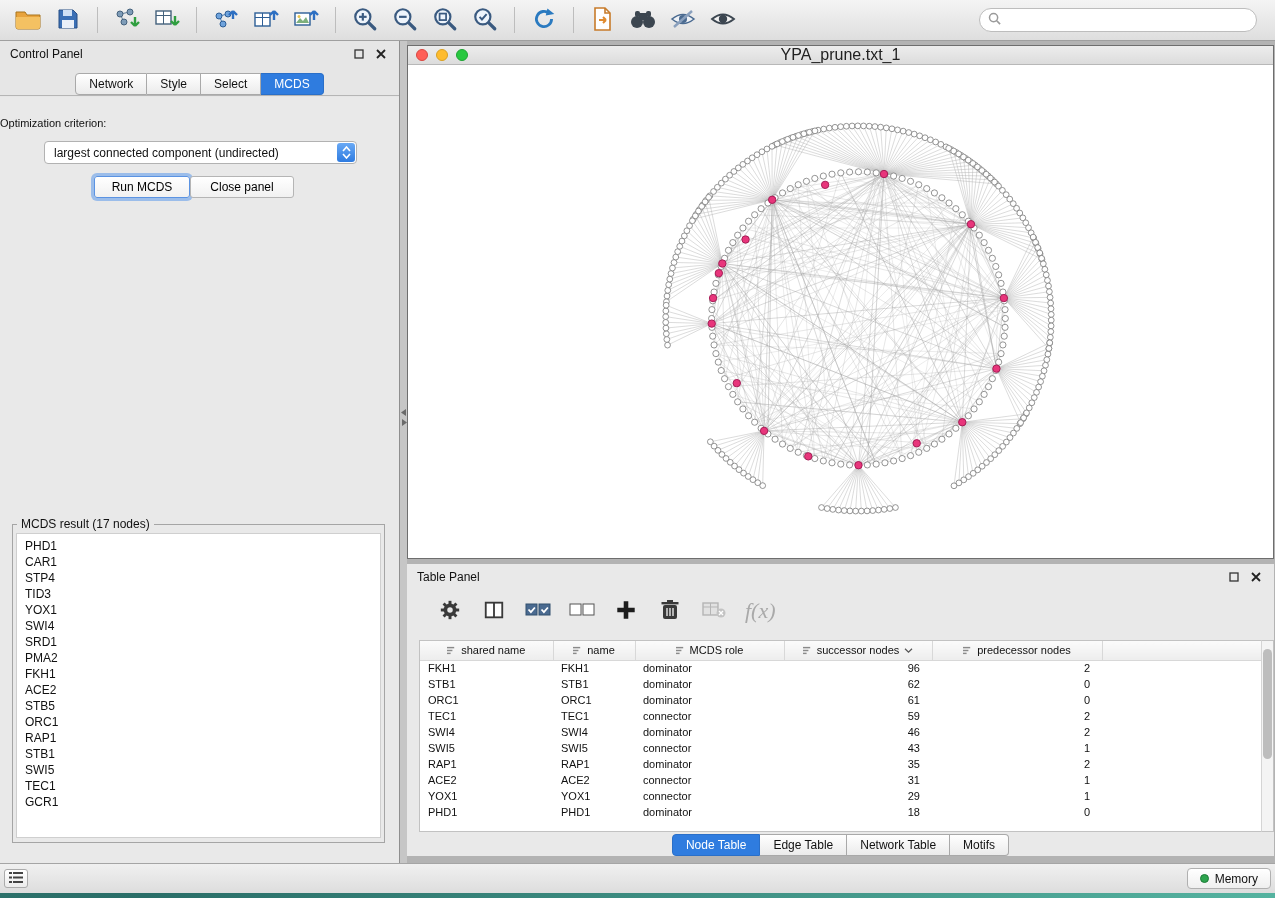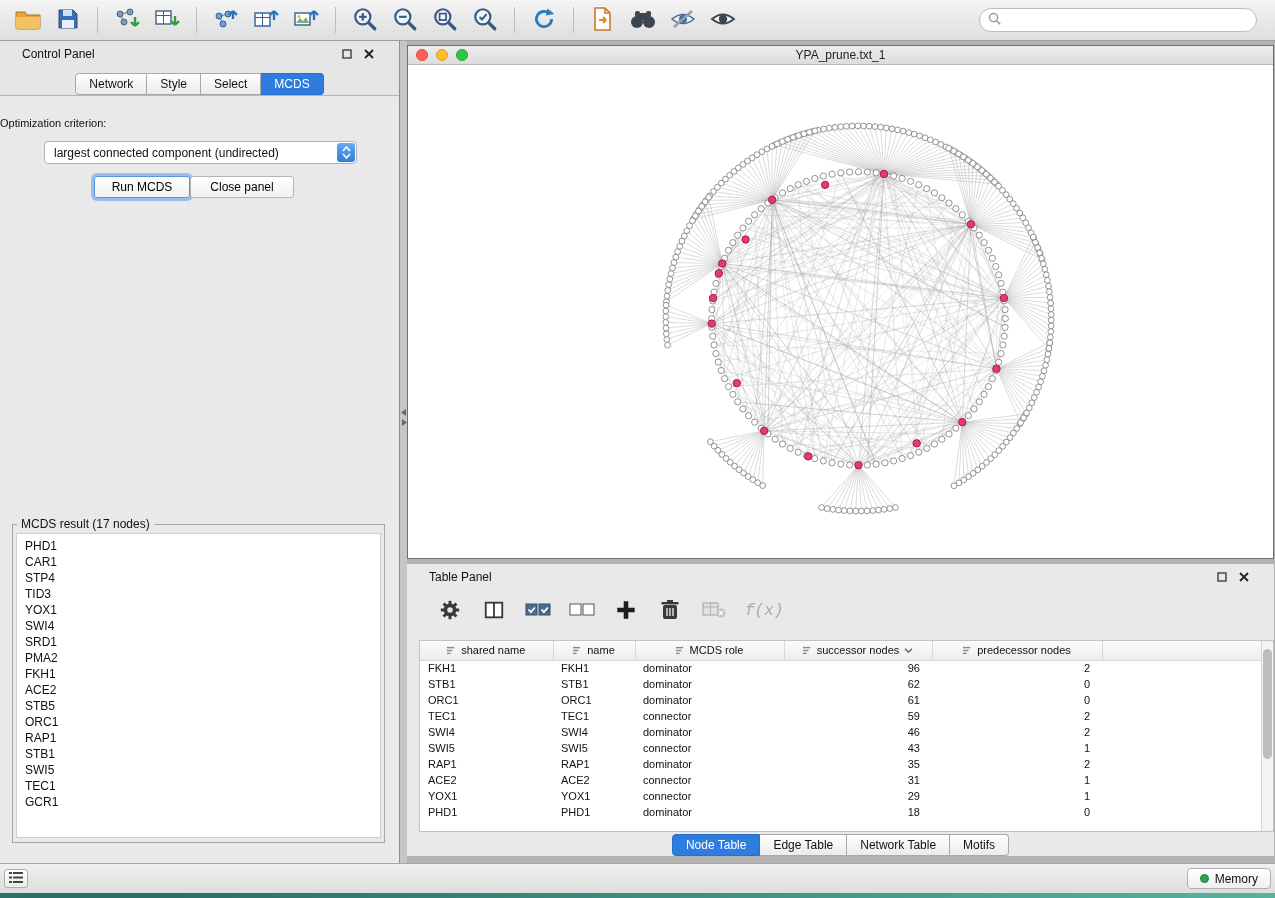--- a/index.html
+++ b/index.html
@@ -9,21 +9,21 @@
 
   
   .toolbar{position:absolute;left:0;top:0;width:100%;height:41px;background:linear-gradient(#f4f4f4,#dedede);border-bottom:1px solid #9f9f9f;display:flex;align-items:center;padding:0 10px;gap:4px}
   .tb-btn{width:36px;height:32px;display:flex;align-items:center;justify-content:center;border-radius:4px;cursor:default}
   .tb-sep{width:1px;height:26px;background:#bdbdbd;margin:0 7px}
   .search-box{margin-left:auto;margin-right:8px;width:278px;height:24px;background:#fff;border:1px solid #bdbdbd;border-radius:12px;display:flex;align-items:center;padding:0 8px;gap:5px}
   .search-box input{border:none;outline:none;flex:1;font-size:12px;font-family:"Liberation Sans",sans-serif;background:transparent}
 
   
   .control-panel{position:absolute;left:0;top:41px;width:400px;height:822px;background:#e6e6e6;border-right:1px solid #8f8f8f}
-  .panel-header{height:26px;display:flex;align-items:center;padding:0 22px;font-size:12px}
+  .panel-header{height:26px;display:flex;align-items:center;padding:0 10px;font-size:12px}
   .panel-header .spacer{flex:1}
   .win-ico{width:16px;height:16px;display:flex;align-items:center;justify-content:center;margin-left:6px}
   .seg-row{display:flex;justify-content:center;padding:6px 0 0 0;border-bottom:1px solid #b5b5b5;padding-bottom:0}
   .seg{border:1px solid #a9a9a9;border-left:none;background:linear-gradient(#ffffff,#ebebeb);padding:3px 13px;font-size:12px;cursor:default}
   .seg:first-child{border-left:1px solid #a9a9a9;border-radius:4px 0 0 4px}
   .seg:last-child{border-radius:0 4px 4px 0}
   .seg.active{background:#2f7cdf;color:#fff;border-color:#2a6fc8}
   .mcds-body{position:absolute;left:0;right:0;top:56px;bottom:0;background:#e9e9e9}
   .opt-label{text-align:left;margin-top:20px;font-size:11px}
   .combo{position:relative;margin:12px 0 0 44px;width:313px;height:23px;background:#fff;border:1px solid #b2b2b2;border-radius:4px;font-size:12px;display:flex;align-items:center;padding:0 26px 0 9px;white-space:nowrap}
@@ -37,30 +37,30 @@
   fieldset.result legend{font-size:12px;margin-left:4px;padding:0 4px}
   .result-list{position:absolute;left:3px;right:3px;top:2px;bottom:4px;background:#fff;border:1px solid #cfcfcf;overflow:hidden;padding:4px 8px;font-size:12px;line-height:16px}
   .mcds-item{height:16px}
 
   
   .vsplit{position:absolute;left:400px;top:41px;width:7px;height:822px;background:#c6c6c6}
   .vsplit .arrows{position:absolute;top:368px;left:0;width:7px;display:flex;flex-direction:column;gap:3px;align-items:center}
 
   
   .net-window{position:absolute;left:407px;top:45px;right:1px;height:514px;background:#fff;border:1px solid #6e6e6e}
-  .net-titlebar{height:19px;background:linear-gradient(#ededed,#dcdcdc);border-bottom:1px solid #b8b8b8;position:relative;display:flex;align-items:center;justify-content:center;font-size:12px;color:#222}
+  .net-titlebar{height:19px;background:linear-gradient(#ededed,#dcdcdc);border-bottom:1px solid #b8b8b8;position:relative;display:flex;align-items:center;justify-content:center;font-size:16px;color:#222}
   .lights{position:absolute;left:8px;top:3px;display:flex;gap:8px}
   .light{width:12px;height:12px;border-radius:50%}
   .net-canvas{position:absolute;left:0;right:0;top:19px;bottom:0;background:#fff;overflow:hidden}
 
   
   .table-panel{position:absolute;left:407px;top:564px;right:1px;height:292px;background:#e9e9e9}
   .tp-toolbar{position:absolute;left:12px;top:24px;right:14px;height:46px;display:flex;align-items:center;gap:18px;padding-left:18px}
   .tp-ico{display:flex;align-items:center;justify-content:center;width:26px;height:26px}
-  .fx{font-family:Liberation Mono, monospace;font-style:italic;font-size:16px;color:#a9a9a9}
+  .fx{font-family:Liberation Serif, serif;font-style:italic;font-size:22px;color:#a9a9a9}
   .table-wrap{position:absolute;left:12px;right:9px;top:76px;height:192px;background:#fff;border:1px solid #c2c2c2;overflow:hidden}
   table.nt{border-collapse:collapse;table-layout:fixed;width:100%;font-size:11px}
   table.nt th{background:linear-gradient(#fbfbfb,#ededed);border:1px solid #d8d8d8;border-top:none;font-weight:normal;height:19px;padding:0 4px;white-space:nowrap;overflow:hidden}
   table.nt th:first-child{border-left:none}
   table.nt th:last-child{border-right:none}
   .hwrap{display:flex;align-items:center;justify-content:center;gap:5px}
   table.nt td{height:16px;padding:0 8px;white-space:nowrap;overflow:hidden}
   table.nt td.num{text-align:right;padding-right:12px}
   .vscroll{position:absolute;right:0px;top:76px;height:192px;width:13px;background:#f4f4f4;border:1px solid #c2c2c2;border-left:1px solid #d5d5d5}
   .vscroll .thumb{position:absolute;left:1px;right:1px;top:8px;height:110px;background:#bdbdbd;border-radius:6px}

